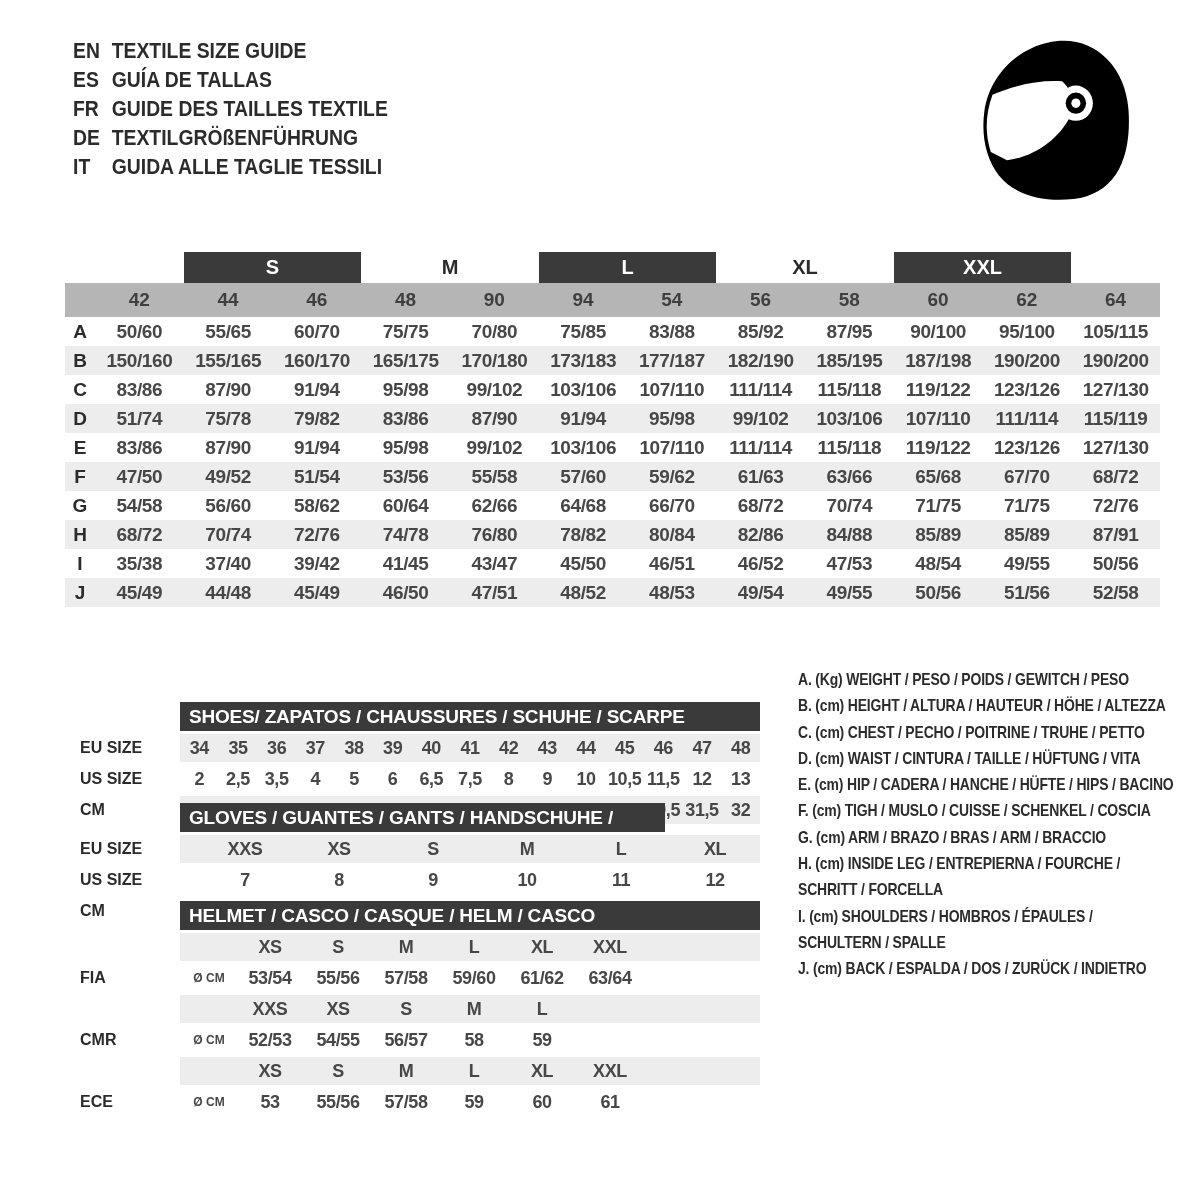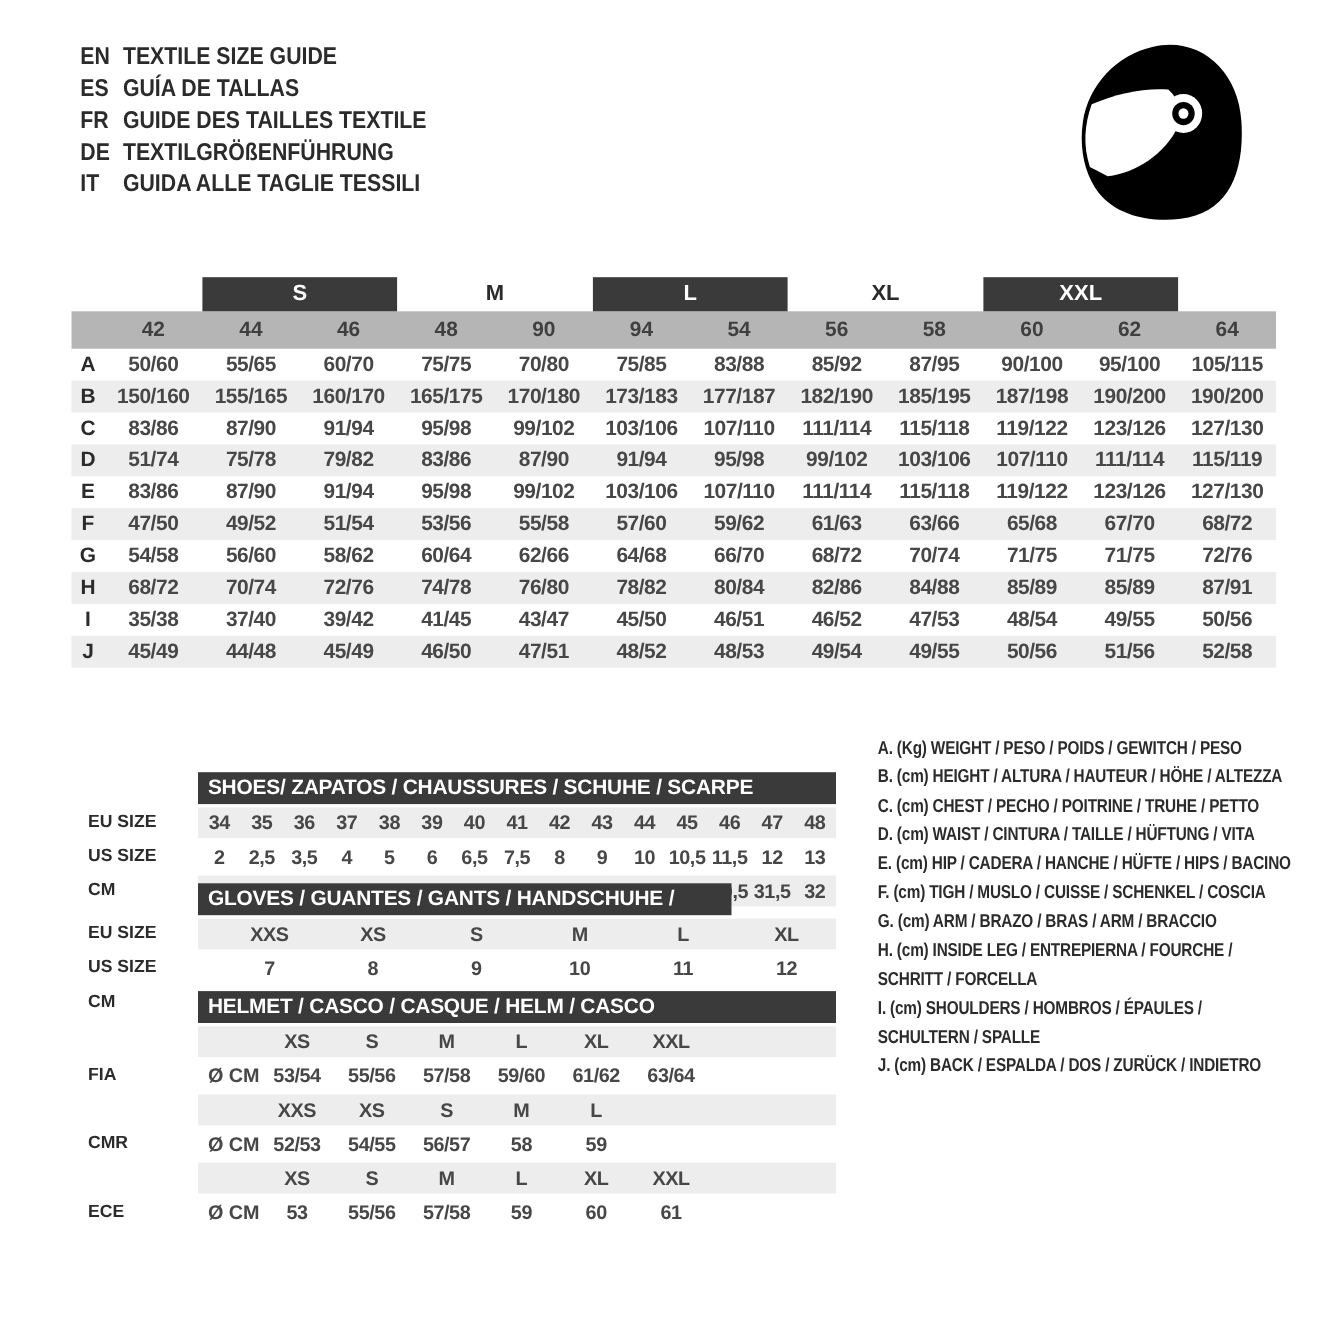--- a/index.html
+++ b/index.html
@@ -40,21 +40,21 @@
   .rlabel{font-size:16px;line-height:28px;}
   .titlebar{height:29px;background:var(--dark-bar,#3a3a3a);color:#fff;font-size:19px;
     line-height:29px;padding-left:9px;box-sizing:border-box;letter-spacing:-.2px;}
   #gloves-sec .titlebar{width:485px;}
   .srow{height:28px;display:grid;}
   .srow.stripe{background:var(--row-stripe,#ededed);}
   .cols15{grid-template-columns:repeat(15,1fr);}
   .colsg{grid-template-columns:18px repeat(6,94px) 1fr;}
   .colsh{grid-template-columns:56px repeat(6,68px) 1fr;}
   .scell{font-size:18px;line-height:28px;text-align:center;color:var(--value-text,#474747);letter-spacing:-.4px;}
-  .ucell{font-size:18px;line-height:28px;text-align:right;padding-left:2px;color:var(--value-text,#474747);}
+  .ucell{font-size:12px;line-height:28px;text-align:center;padding-left:2px;color:var(--value-text,#474747);}
 
   
   #legend{left:798px;top:667px;width:390px;}
   .legend-line{height:26.3px;line-height:26.3px;font-size:17px;white-space:nowrap;
     transform:scaleX(.82);transform-origin:0 50%;letter-spacing:-.2px;}
 </style>
 </head>
 <body>
 
 <div>

